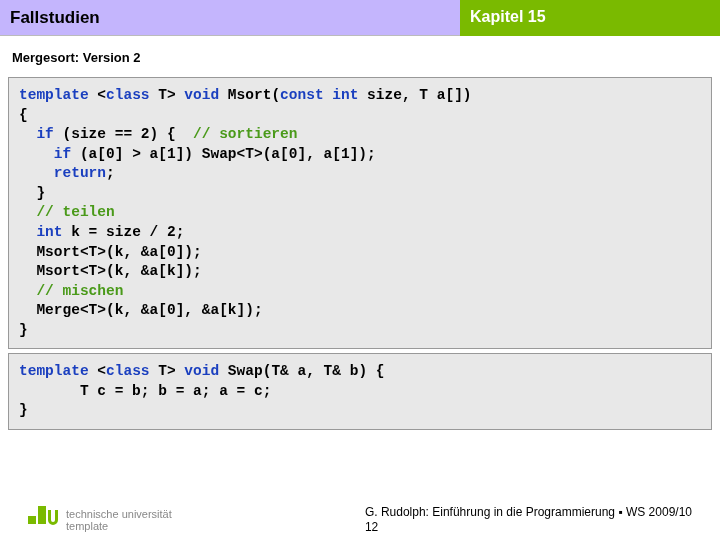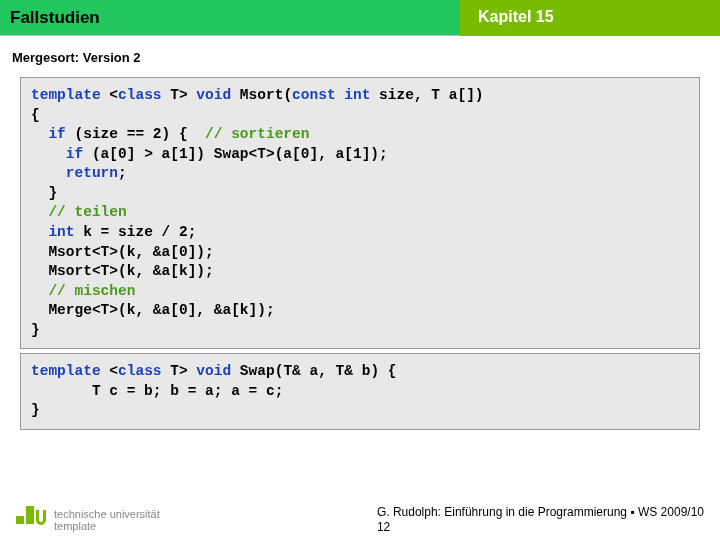--- a/index.html
+++ b/index.html
@@ -1,24 +1,24 @@
 <!DOCTYPE html>
 <html><head>
 <meta charset="utf-8">
 <style>
   * { margin: 0; padding: 0; box-sizing: border-box; }
   body { width: 720px; height: 540px; font-family: Arial, Helvetica, sans-serif; background: #fff; position: relative; overflow: hidden; }
   .header { display: flex; height: 36px; }
-  .header-left { flex: 1; background: #22c55e; color: #000; font-weight: bold; font-size: 17px; padding: 8px 10px; border-bottom: 1px solid #bbb; }
-  .header-right { width: 260px; background: #7aba00; color: #fff; font-weight: bold; font-size: 16px; padding: 8px 18px; }
+  .header-left { flex: 1; background: #c4b5fd; color: #000; font-weight: bold; font-size: 17px; padding: 8px 10px; border-bottom: 1px solid #bbb; }
+  .header-right { width: 260px; background: #7aba00; color: #fff; font-weight: bold; font-size: 16px; padding: 8px 10px; }
   .subtitle { font-weight: bold; font-size: 13px; padding: 14px 12px 8px; }
-  .code-box { margin: 4px 20px; background: #e8e8e8; border: 1px solid #999; padding: 8px 10px; font-family: "Courier New", Courier, monospace; font-size: 14.5px; line-height: 1.35; font-weight: bold; color: #000; white-space: pre; }
+  .code-box { margin: 4px 8px; background: #e8e8e8; border: 1px solid #999; padding: 8px 10px; font-family: "Courier New", Courier, monospace; font-size: 14.5px; line-height: 1.35; font-weight: bold; color: #000; white-space: pre; }
   .kw { color: #1a3fbf; }
   .comment { color: #4a9a1a; }
-  .footer { position: absolute; bottom: 0; left: 0; right: 0; display: flex; align-items: center; padding: 8px 16px 6px; }
+  .footer { position: absolute; bottom: 0; left: 0; right: 0; display: flex; align-items: center; padding: 8px 28px 6px; }
   .logo-wrap { display: flex; align-items: center; gap: 8px; }
   .tu-logo { width: 30px; height: 28px; position: relative; }
   .tu-logo svg { width: 100%; height: 100%; }
   .logo-text { color: #888; font-size: 11px; line-height: 1.1; }
   .footer-right { margin-left: auto; text-align: left; color: #000; font-size: 12px; line-height: 1.2; }
 </style>
 </head>
 <body>
 
 <div class="header">

